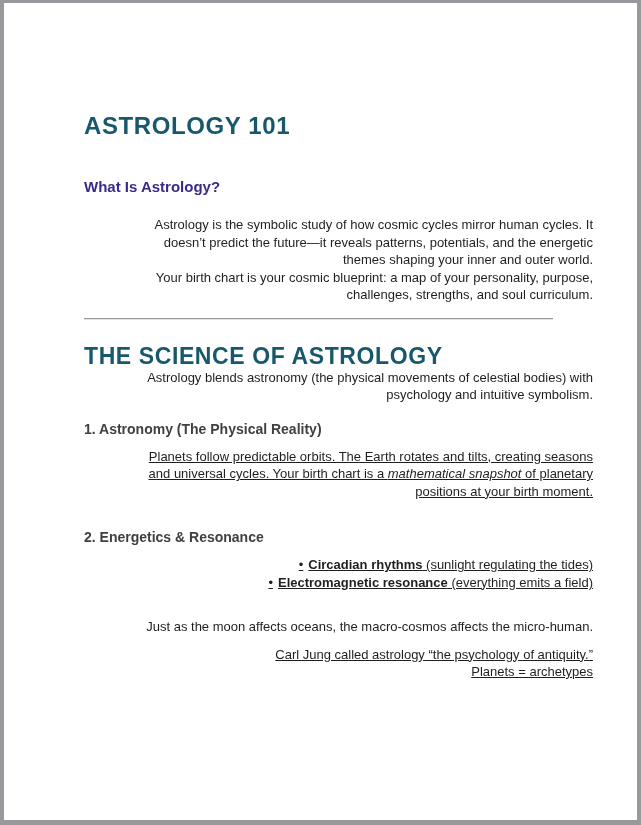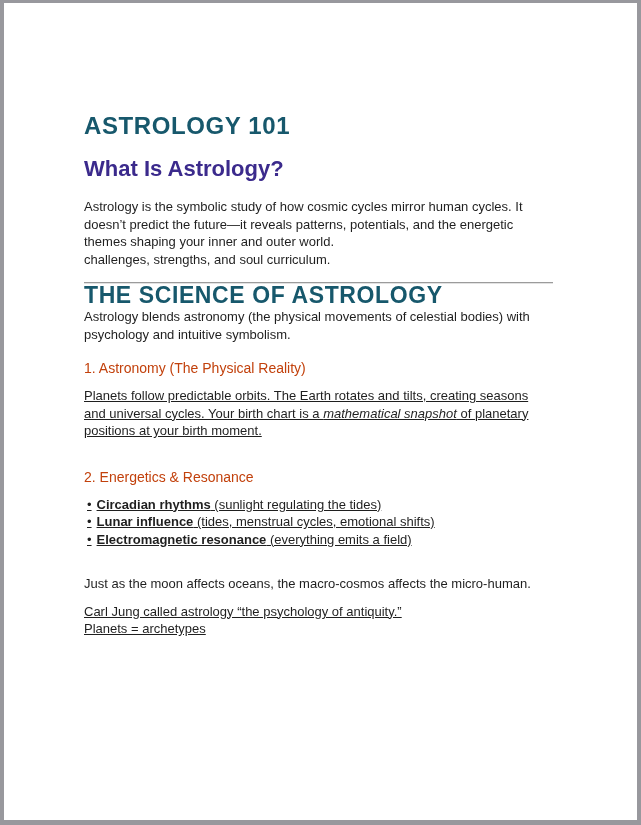--- a/index.html
+++ b/index.html
@@ -26,52 +26,54 @@
   }
   .h1 {
     color: #17586c;
     font-size: 24px;
     font-weight: 700;
     letter-spacing: 0.6px;
     line-height: 26px;
   }
   .h2 {
     color: #3b2a8c;
-    font-size: 22px;
+    font-size: 15px;
     font-weight: 700;
     line-height: 20px;
-    margin-top: 20px;
+    margin-top: 38px;
   }
   .h3 {
-    color: #c2410c;
+    color: #404040;
     font-size: 14px;
-    font-weight: 400;
+    font-weight: 700;
     line-height: 18px;
   }
   .body-text {
     color: #1f1f1f;
     font-size: 13px;
     line-height: 17.5px;
+    text-align: right;
   }
   .line { white-space: pre; }
   .para-1 { margin-top: 19px; }
   .divider {
     margin-top: 14px;
     height: 1px;
     background: #9b9b9b;
     box-shadow: 0 1px 0 #e2e2e2;
     border: none;
     width: 469px;
   }
   .h1-science {
     color: #17586c;
     font-size: 23px;
     font-weight: 700;
     letter-spacing: 0.6px;
     line-height: 25px;
+    margin-top: 25px;
   }
   .para-intro { }
   .h3-sub1 { margin-top: 16px; }
   .para-sub { margin-top: 10px; text-decoration: underline; }
   .h3-sub2 { margin-top: 28px; }
   .bullet-line { white-space: pre; padding-left: 3px; }
   .bullet-term { font-weight: 700; margin-left: 5px; }
   .para-closing { margin-top: 27px; }
   .h3-sub3 { margin-top: 14px; }
   .italic { font-style: italic; }
@@ -83,20 +85,21 @@
   <div class="page">
 
     <div class="h1">ASTROLOGY 101</div>
 
     <div class="h2">What Is Astrology?</div>
 
     <div class="body-text para-1">
       <div class="line">Astrology is the symbolic study of how cosmic cycles mirror human cycles. It</div>
       <div class="line">doesn’t predict the future—it reveals patterns, potentials, and the energetic</div>
       <div class="line">themes shaping your inner and outer world.</div>
+      <div class="line"> Your birth chart is your cosmic blueprint: a map of your personality, purpose,</div>
       <div class="line">challenges, strengths, and soul curriculum.</div>
     </div>
 
     <hr class="divider">
 
     <div class="h1-science">THE SCIENCE OF ASTROLOGY</div>
 
     <div class="body-text para-intro">
       <div class="line">Astrology blends astronomy (the physical movements of celestial bodies) with</div>
       <div class="line">psychology and intuitive symbolism.</div>
@@ -107,21 +110,20 @@
     <div class="body-text para-sub">
       <div class="line">Planets follow predictable orbits. The Earth rotates and tilts, creating seasons</div>
       <div class="line"><span>and universal cycles. Your birth chart is a </span><span class="italic">mathematical snapshot</span><span> of planetary</span></div>
       <div class="line">positions at your birth moment.</div>
     </div>
 
     <div class="h3 h3-sub2">2. Energetics &amp; Resonance</div>
 
     <div class="body-text para-sub">
       <div class="bullet-line"><span>•</span><span class="bullet-term">Circadian rhythms</span><span> (sunlight regulating the tides)</span></div>
-      <div class="bullet-line"><span>•</span><span class="bullet-term">Lunar influence</span><span> (tides, menstrual cycles, emotional shifts)</span></div>
       <div class="bullet-line"><span>•</span><span class="bullet-term">Electromagnetic resonance</span><span> (everything emits a field)</span></div>
     </div>
 
     <div class="body-text para-closing">
       <div class="line">Just as the moon affects oceans, the macro-cosmos affects the micro-human.</div>
     </div>
 
 
     <div class="body-text para-sub">
       <div class="line">Carl Jung called astrology “the psychology of antiquity.”</div>

